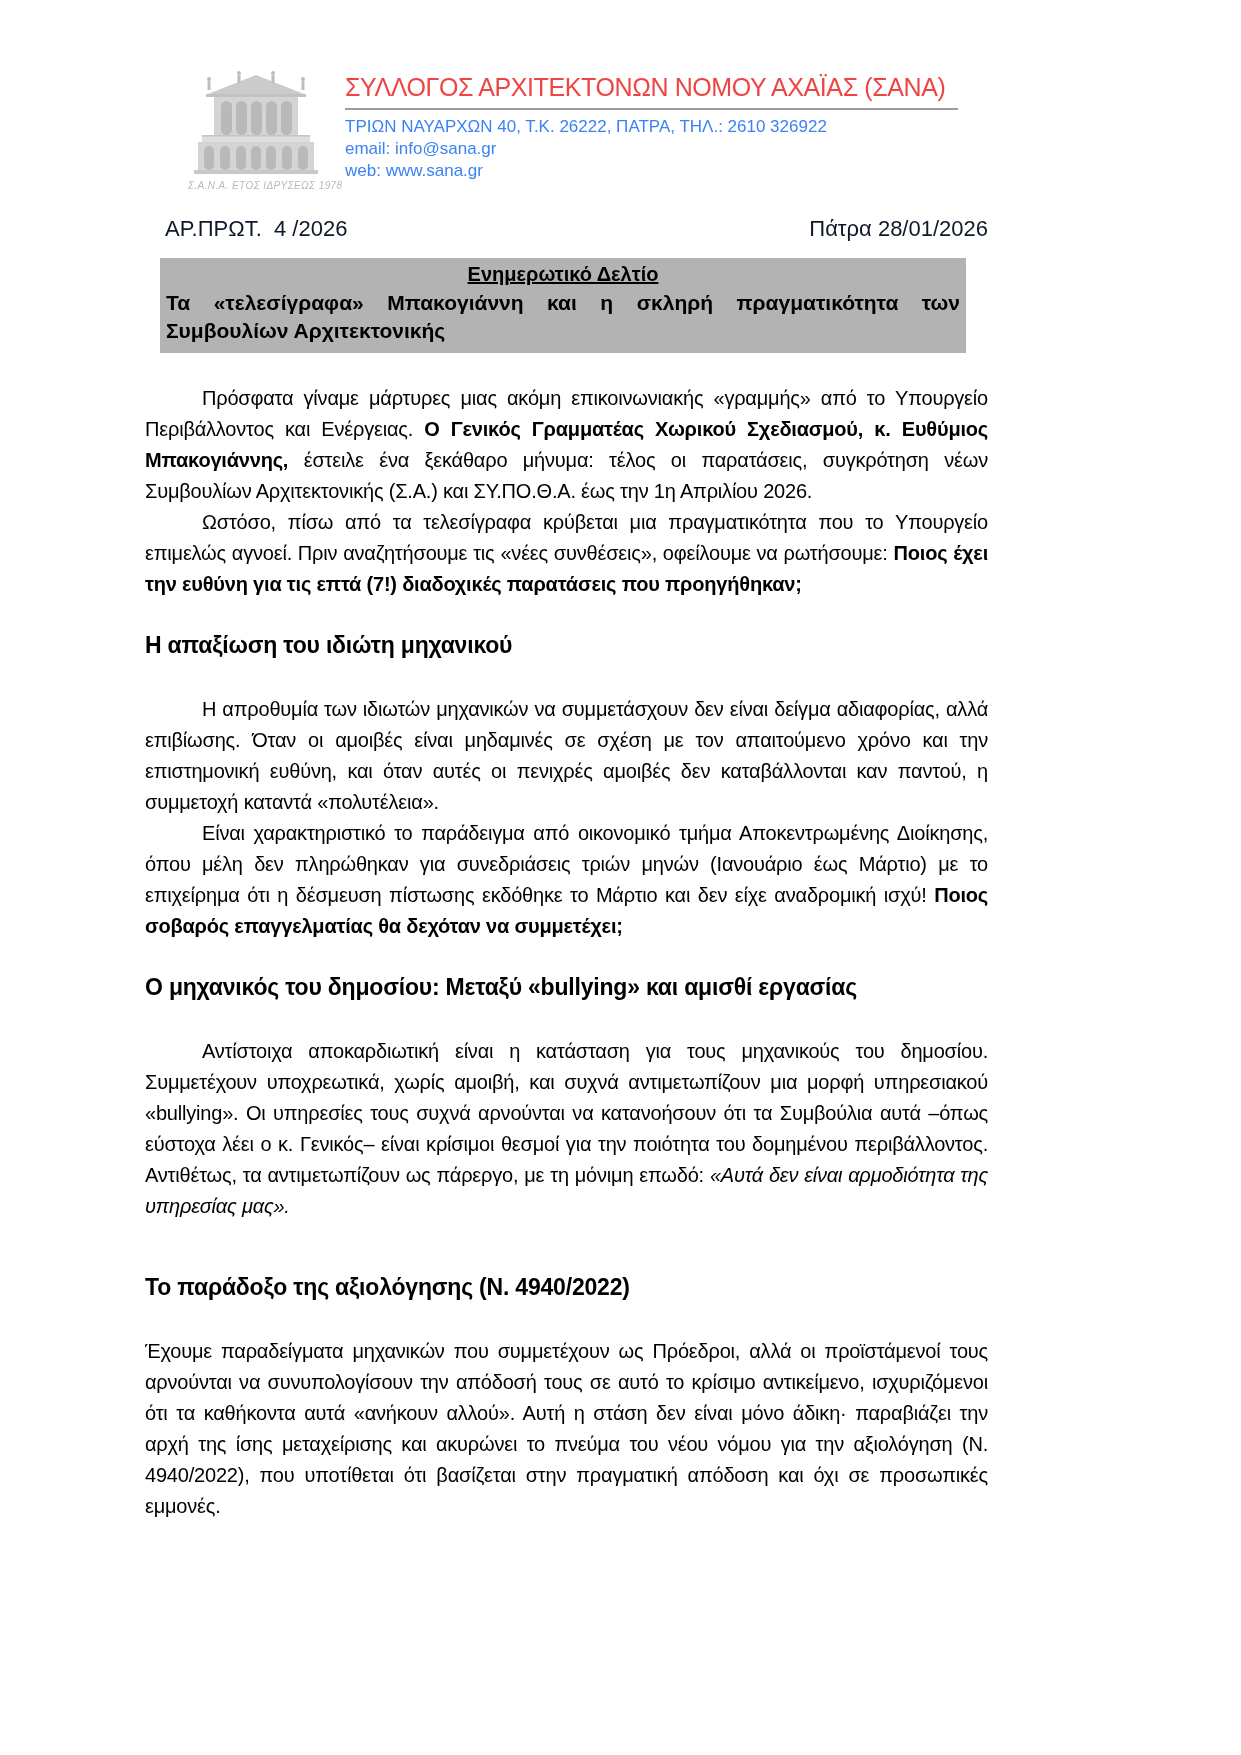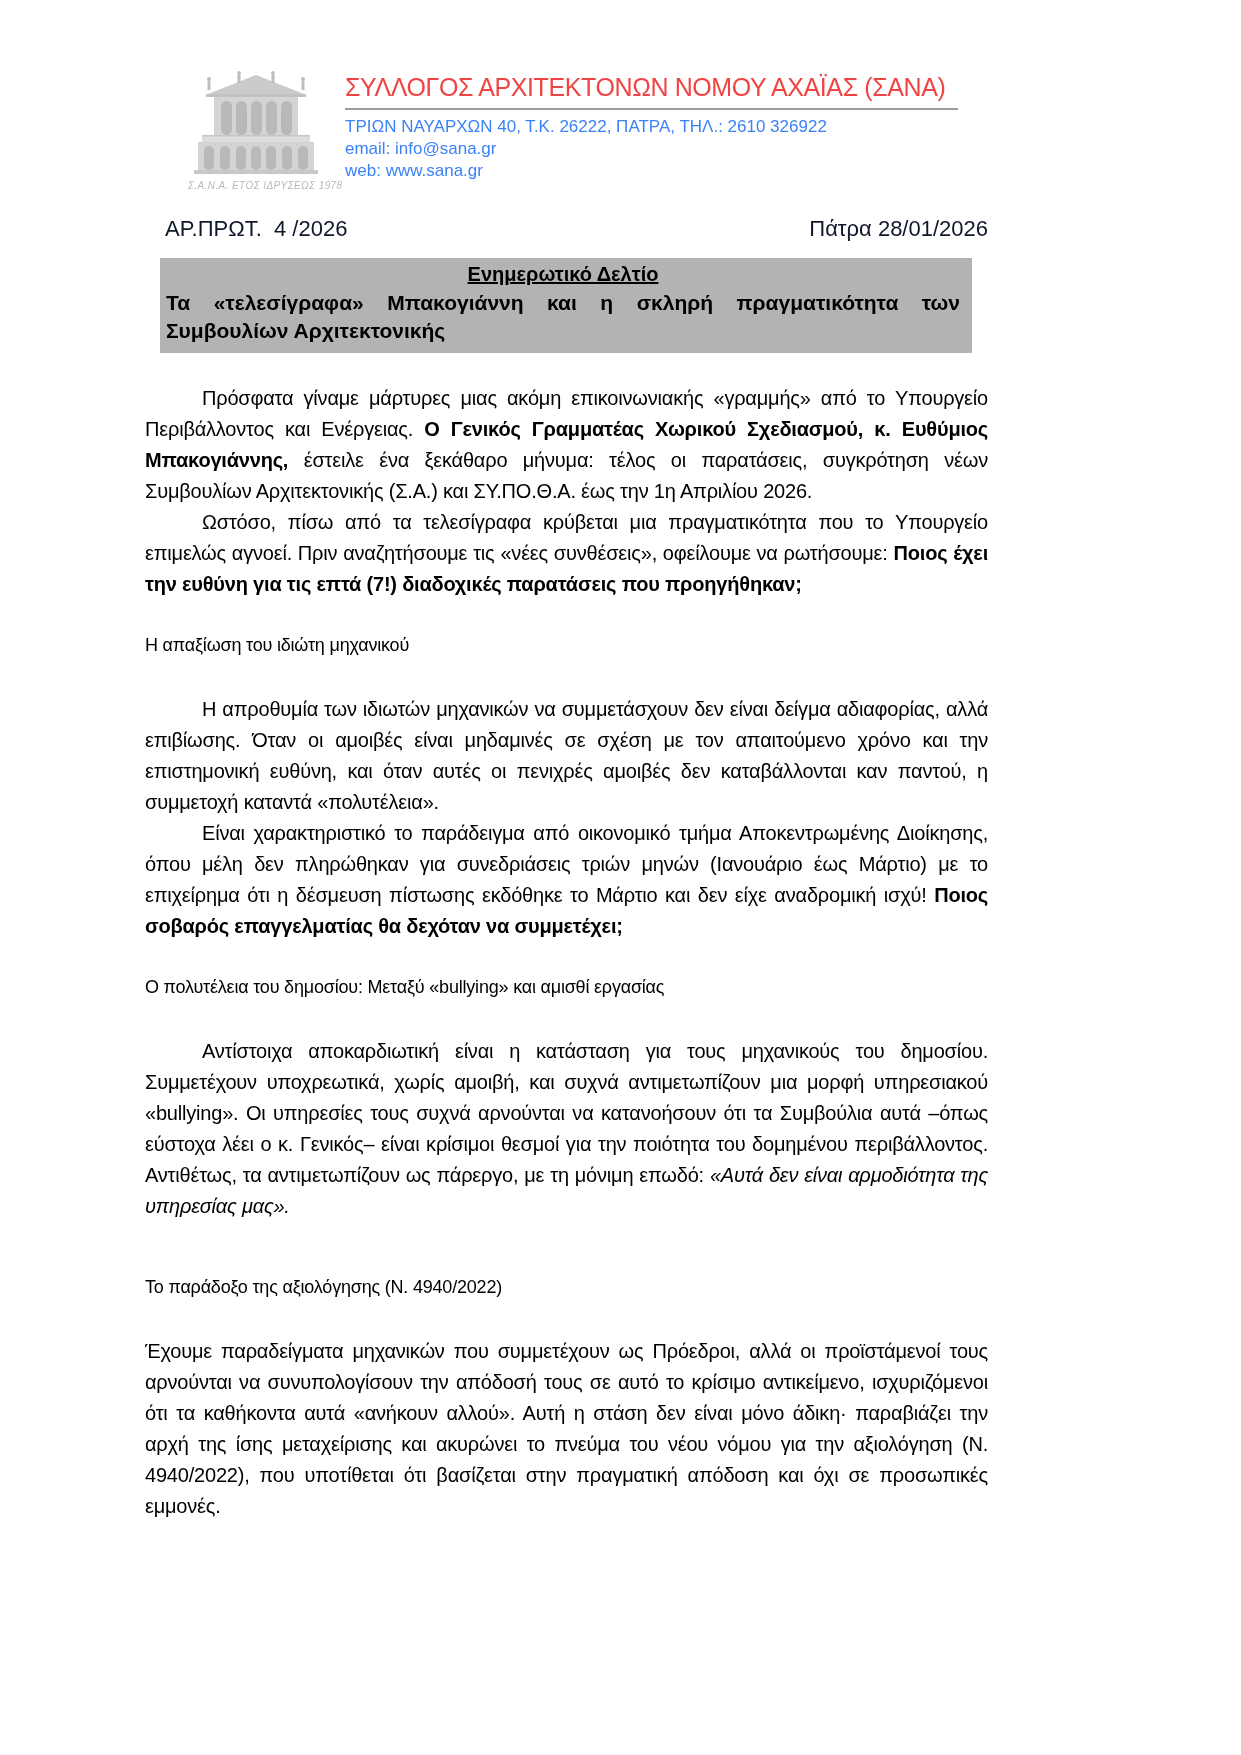--- a/index.html
+++ b/index.html
@@ -68,21 +68,21 @@
   
   .content {
     position: absolute;
     left: 145px;
     top: 258px;
     width: 843px;
   }
   .title-box {
     margin-left: 15px;
     width: 794px;
-    padding: 5px 12px 8px 6px;
+    padding: 5px 6px 8px 6px;
     background: #b3b3b3;
   }
   .title-kicker {
     text-align: center;
     font-weight: bold;
     font-size: 20px;
     text-decoration: underline;
     margin-bottom: 3px;
   }
   .title-main {
@@ -96,22 +96,22 @@
     font-size: 20px;
     line-height: 31px;
     text-align: justify;
     letter-spacing: -0.2px;
   }
   .doc-body p { margin: 0; }
   .doc-body p.indent { text-indent: 57px; }
   .doc-body .bold { font-weight: bold; }
   .doc-body .italic { font-style: italic; }
   .section-heading {
-    font-size: 18px;
-    font-weight: normal;
+    font-size: 23px;
+    font-weight: bold;
     margin: 30px 0 33px 0;
     text-align: left;
     text-indent: 0;
   }
   .section-heading.wide-top { margin-top: 50px; }
 </style>
 </head>
 <body>
 
 <div class="page">
@@ -178,20 +178,20 @@
     <div class="title-box" style="background: rgb(179, 179, 179);">
       <div class="title-kicker">Ενημερωτικό Δελτίο</div>
       <div class="title-main">Τα «τελεσίγραφα» Μπακογιάννη και η σκληρή πραγματικότητα των Συμβουλίων Αρχιτεκτονικής</div>
     </div>
     <div class="doc-body">
         <p class="indent"><span>Πρόσφατα γίναμε μάρτυρες μιας ακόμη επικοινωνιακής «γραμμής» από το Υπουργείο Περιβάλλοντος και Ενέργειας. </span><span class="bold">Ο Γενικός Γραμματέας Χωρικού Σχεδιασμού, κ. Ευθύμιος Μπακογιάννης,</span><span> έστειλε ένα ξεκάθαρο μήνυμα: τέλος οι παρατάσεις, συγκρότηση νέων Συμβουλίων Αρχιτεκτονικής (Σ.Α.) και ΣΥ.ΠΟ.Θ.Α. έως την 1η Απριλίου 2026.</span></p>
         <p class="indent"><span>Ωστόσο, πίσω από τα τελεσίγραφα κρύβεται μια πραγματικότητα που το Υπουργείο επιμελώς αγνοεί. Πριν αναζητήσουμε τις «νέες συνθέσεις», οφείλουμε να ρωτήσουμε: </span><span class="bold">Ποιος έχει την ευθύνη για τις επτά (7!) διαδοχικές παρατάσεις που προηγήθηκαν;</span></p>
         <h3 class="section-heading">Η απαξίωση του ιδιώτη μηχανικού</h3>
         <p class="indent"><span>Η απροθυμία των ιδιωτών μηχανικών να συμμετάσχουν δεν είναι δείγμα αδιαφορίας, αλλά επιβίωσης. Όταν οι αμοιβές είναι μηδαμινές σε σχέση με τον απαιτούμενο χρόνο και την επιστημονική ευθύνη, και όταν αυτές οι πενιχρές αμοιβές δεν καταβάλλονται καν παντού, η συμμετοχή καταντά «πολυτέλεια».</span></p>
         <p class="indent"><span>Είναι χαρακτηριστικό το παράδειγμα από οικονομικό τμήμα Αποκεντρωμένης Διοίκησης, όπου μέλη δεν πληρώθηκαν για συνεδριάσεις τριών μηνών (Ιανουάριο έως Μάρτιο) με το επιχείρημα ότι η δέσμευση πίστωσης εκδόθηκε το Μάρτιο και δεν είχε αναδρομική ισχύ! </span><span class="bold">Ποιος σοβαρός επαγγελματίας θα δεχόταν να συμμετέχει;</span></p>
-        <h3 class="section-heading">Ο πολυτέλεια του δημοσίου: Μεταξύ «bullying» και αμισθί εργασίας</h3>
+        <h3 class="section-heading">Ο μηχανικός του δημοσίου: Μεταξύ «bullying» και αμισθί εργασίας</h3>
         <p class="indent"><span>Αντίστοιχα αποκαρδιωτική είναι η κατάσταση για τους μηχανικούς του δημοσίου. Συμμετέχουν υποχρεωτικά, χωρίς αμοιβή, και συχνά αντιμετωπίζουν μια μορφή υπηρεσιακού «bullying». Οι υπηρεσίες τους συχνά αρνούνται να κατανοήσουν ότι τα Συμβούλια αυτά –όπως εύστοχα λέει ο κ. Γενικός– είναι κρίσιμοι θεσμοί για την ποιότητα του δομημένου περιβάλλοντος. Αντιθέτως, τα αντιμετωπίζουν ως πάρεργο, με τη μόνιμη επωδό: </span><span class="italic">«Αυτά δεν είναι αρμοδιότητα της υπηρεσίας μας».</span></p>
         <h3 class="section-heading wide-top">Το παράδοξο της αξιολόγησης (Ν. 4940/2022)</h3>
         <p class=""><span>Έχουμε παραδείγματα μηχανικών που συμμετέχουν ως Πρόεδροι, αλλά οι προϊστάμενοί τους αρνούνται να συνυπολογίσουν την απόδοσή τους σε αυτό το κρίσιμο αντικείμενο, ισχυριζόμενοι ότι τα καθήκοντα αυτά «ανήκουν αλλού». Αυτή η στάση δεν είναι μόνο άδικη· παραβιάζει την αρχή της ίσης μεταχείρισης και ακυρώνει το πνεύμα του νέου νόμου για την αξιολόγηση (Ν. 4940/2022), που υποτίθεται ότι βασίζεται στην πραγματική απόδοση και όχι σε προσωπικές εμμονές.</span></p>
       </div>
   </div>
 
 </div>
 
 </body></html>

